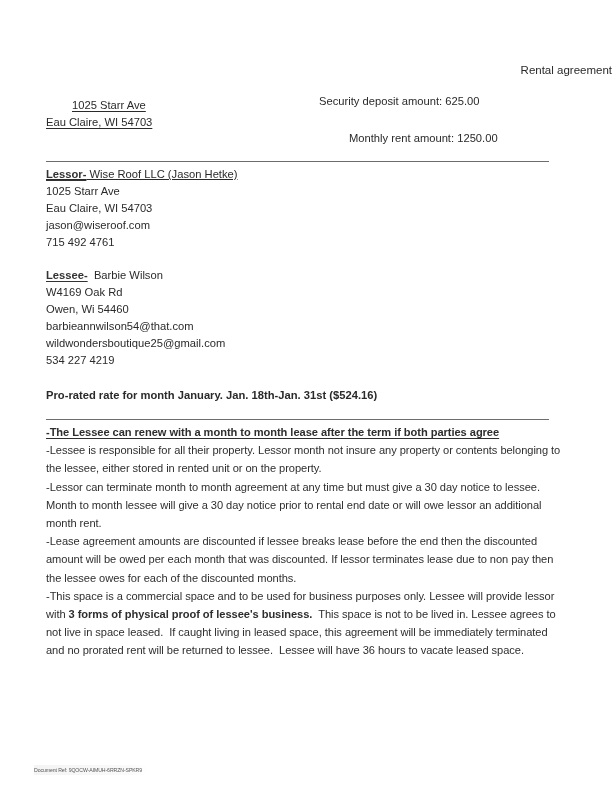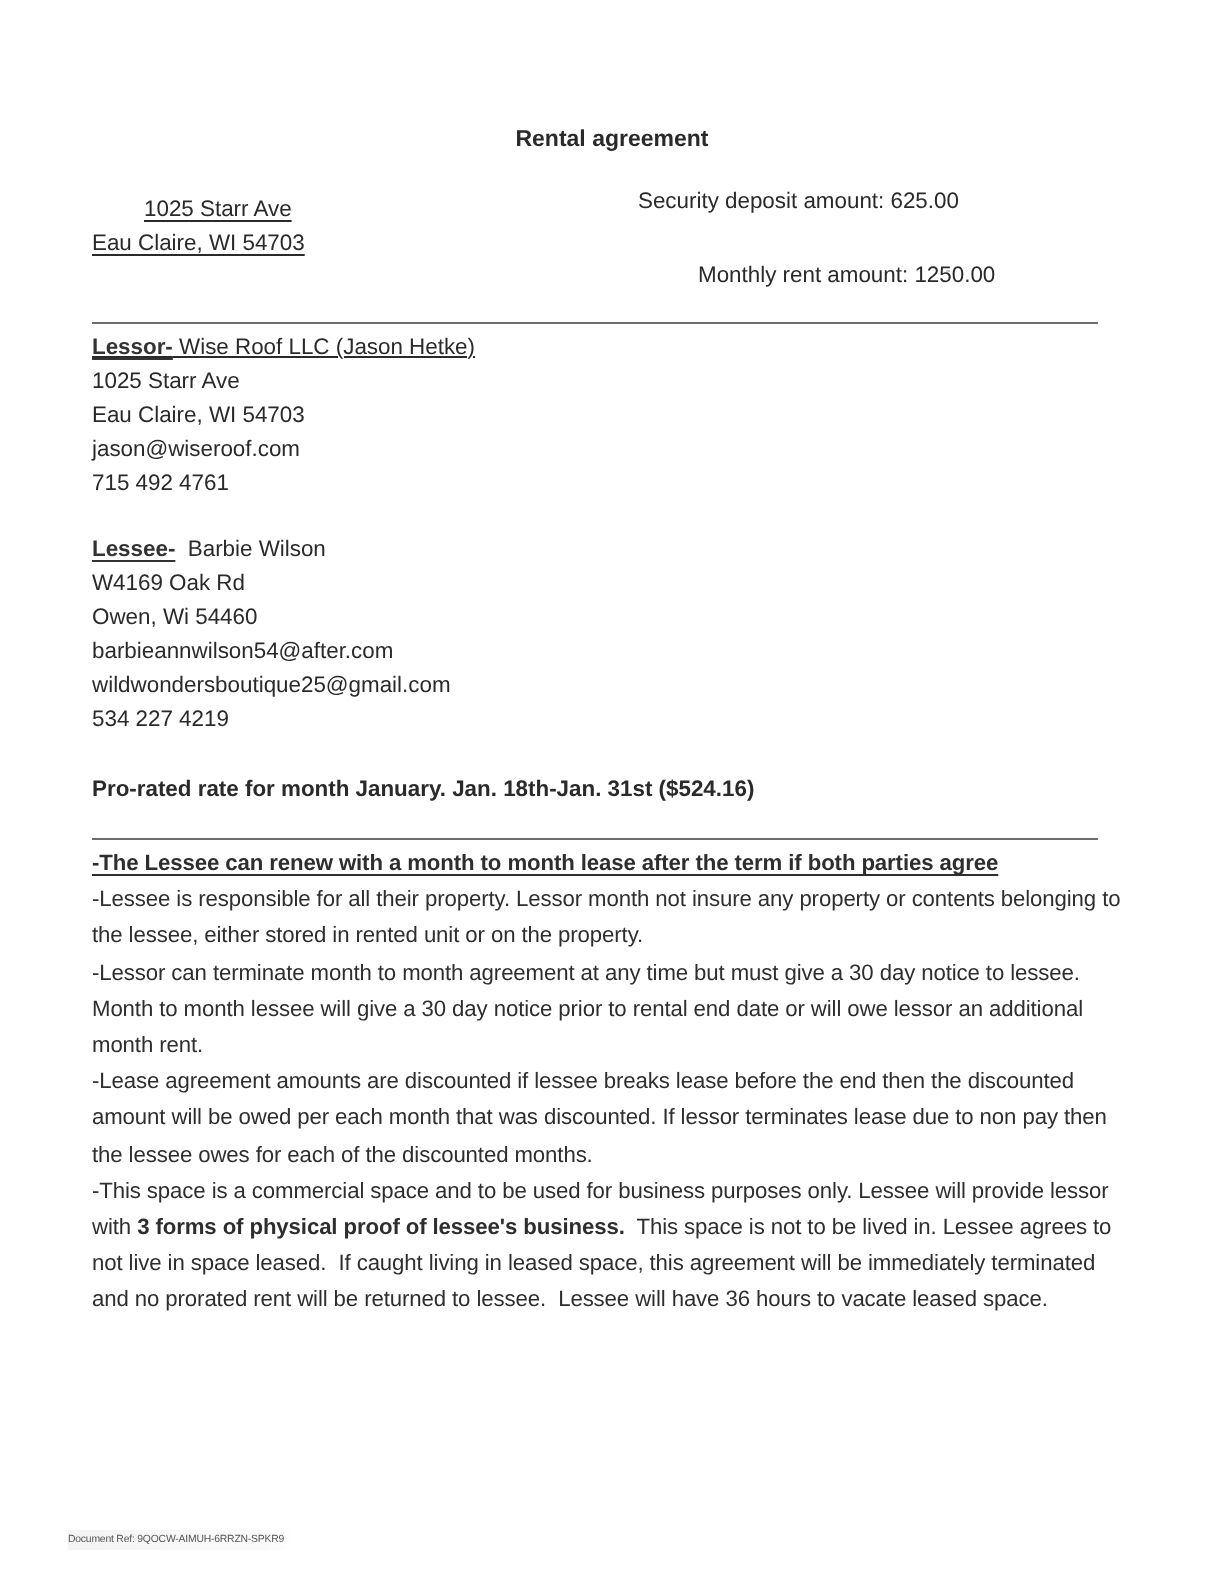--- a/index.html
+++ b/index.html
@@ -17,22 +17,22 @@
       font-size: 11.2px;
     }
     .page {
       position: absolute;
       left: 0; top: 0;
       width: 612px; height: 792px;
     }
     .abs { position: absolute; white-space: nowrap; }
     .title {
       left: 0; width: 612px; top: 64px;
-      text-align: center;
-      font-weight: bold;
+      text-align: right;
+      font-weight: normal;
       font-size: 11.5px;
       color: #2a2a2a;
     }
     .u { text-decoration: underline; text-underline-offset: 1.5px; }
     .b { font-weight: bold; }
     .rule {
       position: absolute;
       left: 46px;
       width: 503px;
       height: 0;
@@ -88,21 +88,21 @@
   <div class="line" style="top:184px;">1025 Starr Ave</div>
   <div class="line" style="top:201px;">Eau Claire, WI 54703</div>
   <div class="line" style="top:218px;">jason@wiseroof.com</div>
   <div class="line" style="top:235px;">715 492 4761</div>
 
   <div class="line" style="top:268px;">
     <span class="label-strong">Lessee-</span><span style="white-space:pre">  Barbie Wilson</span>
   </div>
   <div class="line" style="top:285px;">W4169 Oak Rd</div>
   <div class="line" style="top:302px;text-align:right;">Owen, Wi 54460</div>
-  <div class="line" style="top:319px;">barbieannwilson54@after.com</div>
+  <div class="line" style="top:319px;">barbieannwilson54@that.com</div>
   <div class="line" style="top:336px;">wildwondersboutique25@gmail.com</div>
   <div class="line" style="top:353px;text-align:right;">534 227 4219</div>
 
   <div class="line b" style="top:388px;">Pro-rated rate for month January. Jan. 18th-Jan. 31st ($524.16)</div>
 
   <div class="rule" style="top:419px;"></div>
 
   <div class="para" style="top:423px;">
     <p class="b u">-The Lessee can renew with a month to month lease after the term if both parties agree</p>
     <p>-Lessee is responsible for all their property.  Lessor month not insure any property or contents belonging to the lessee, either stored in rented unit or on the property.</p>

